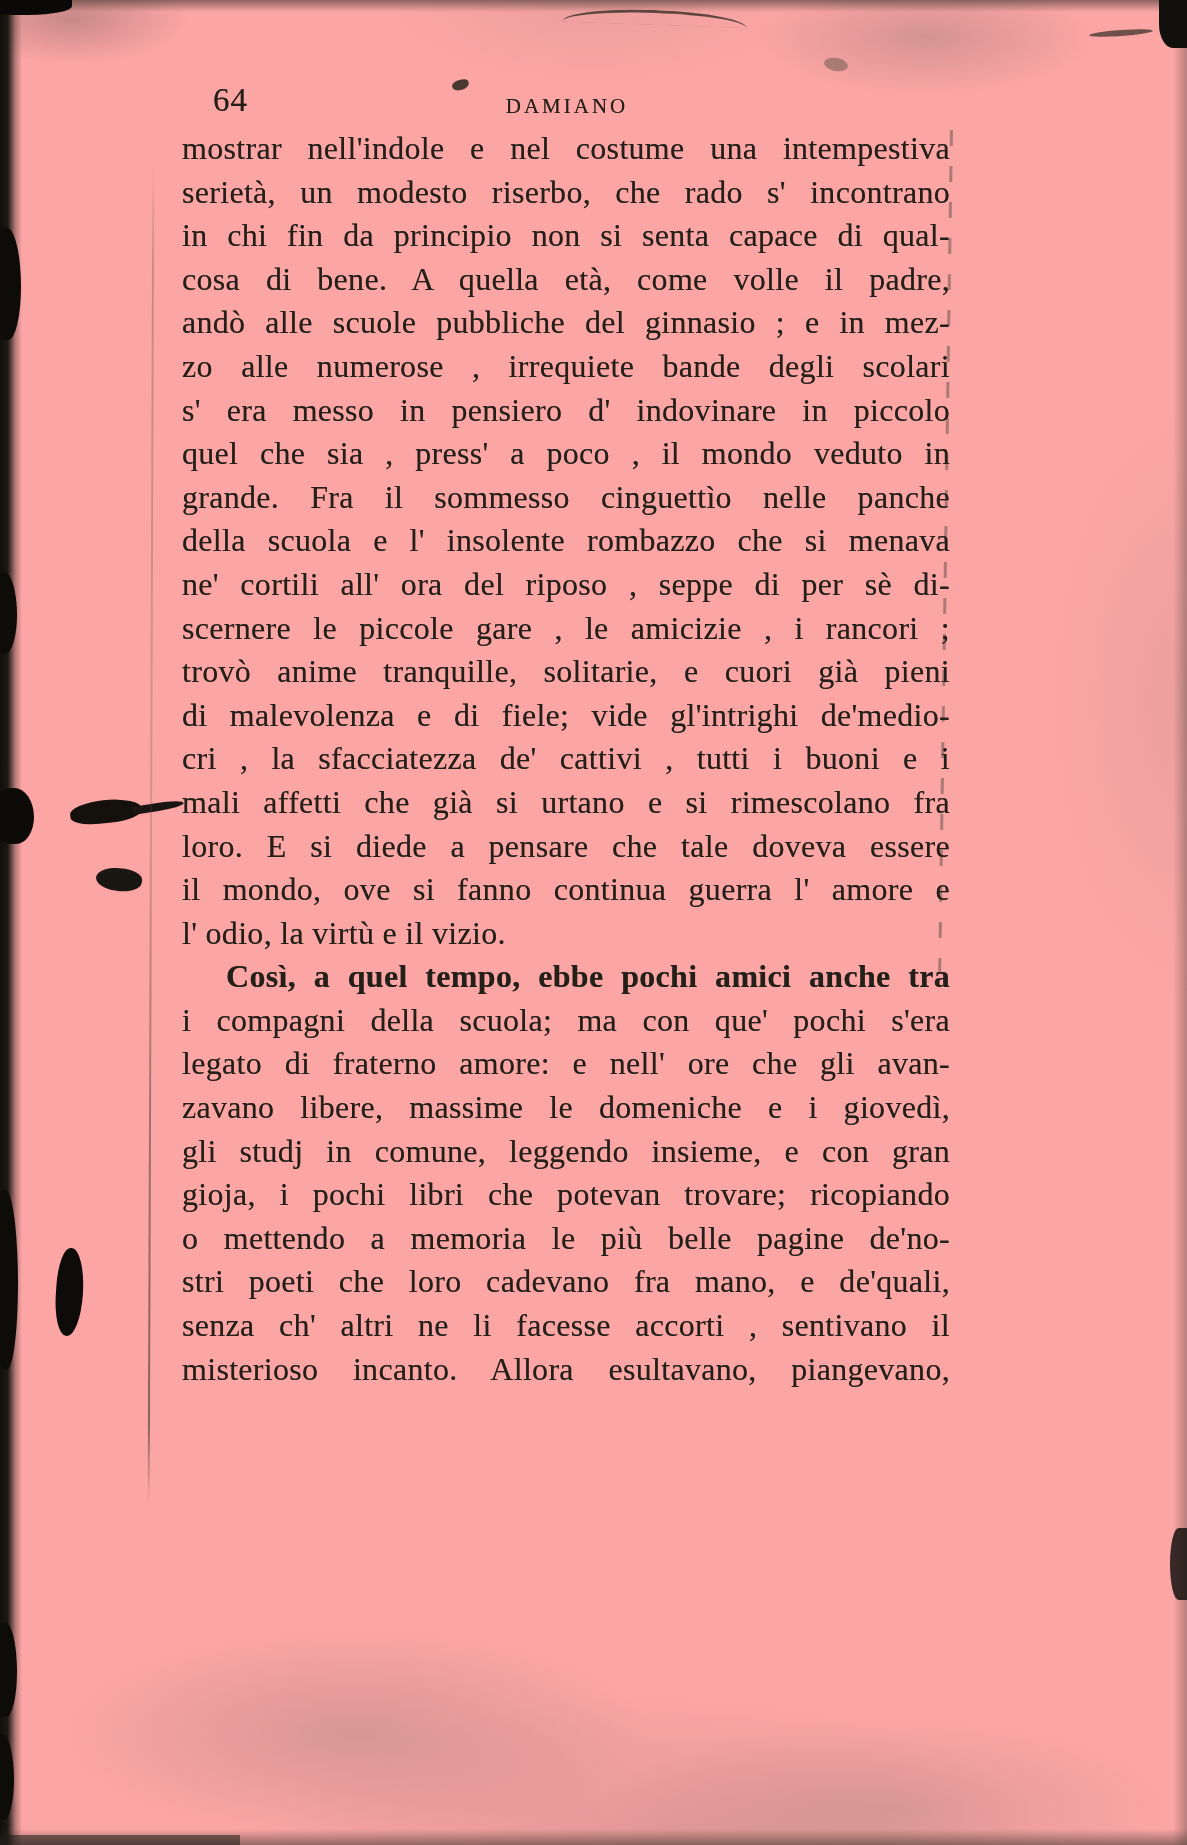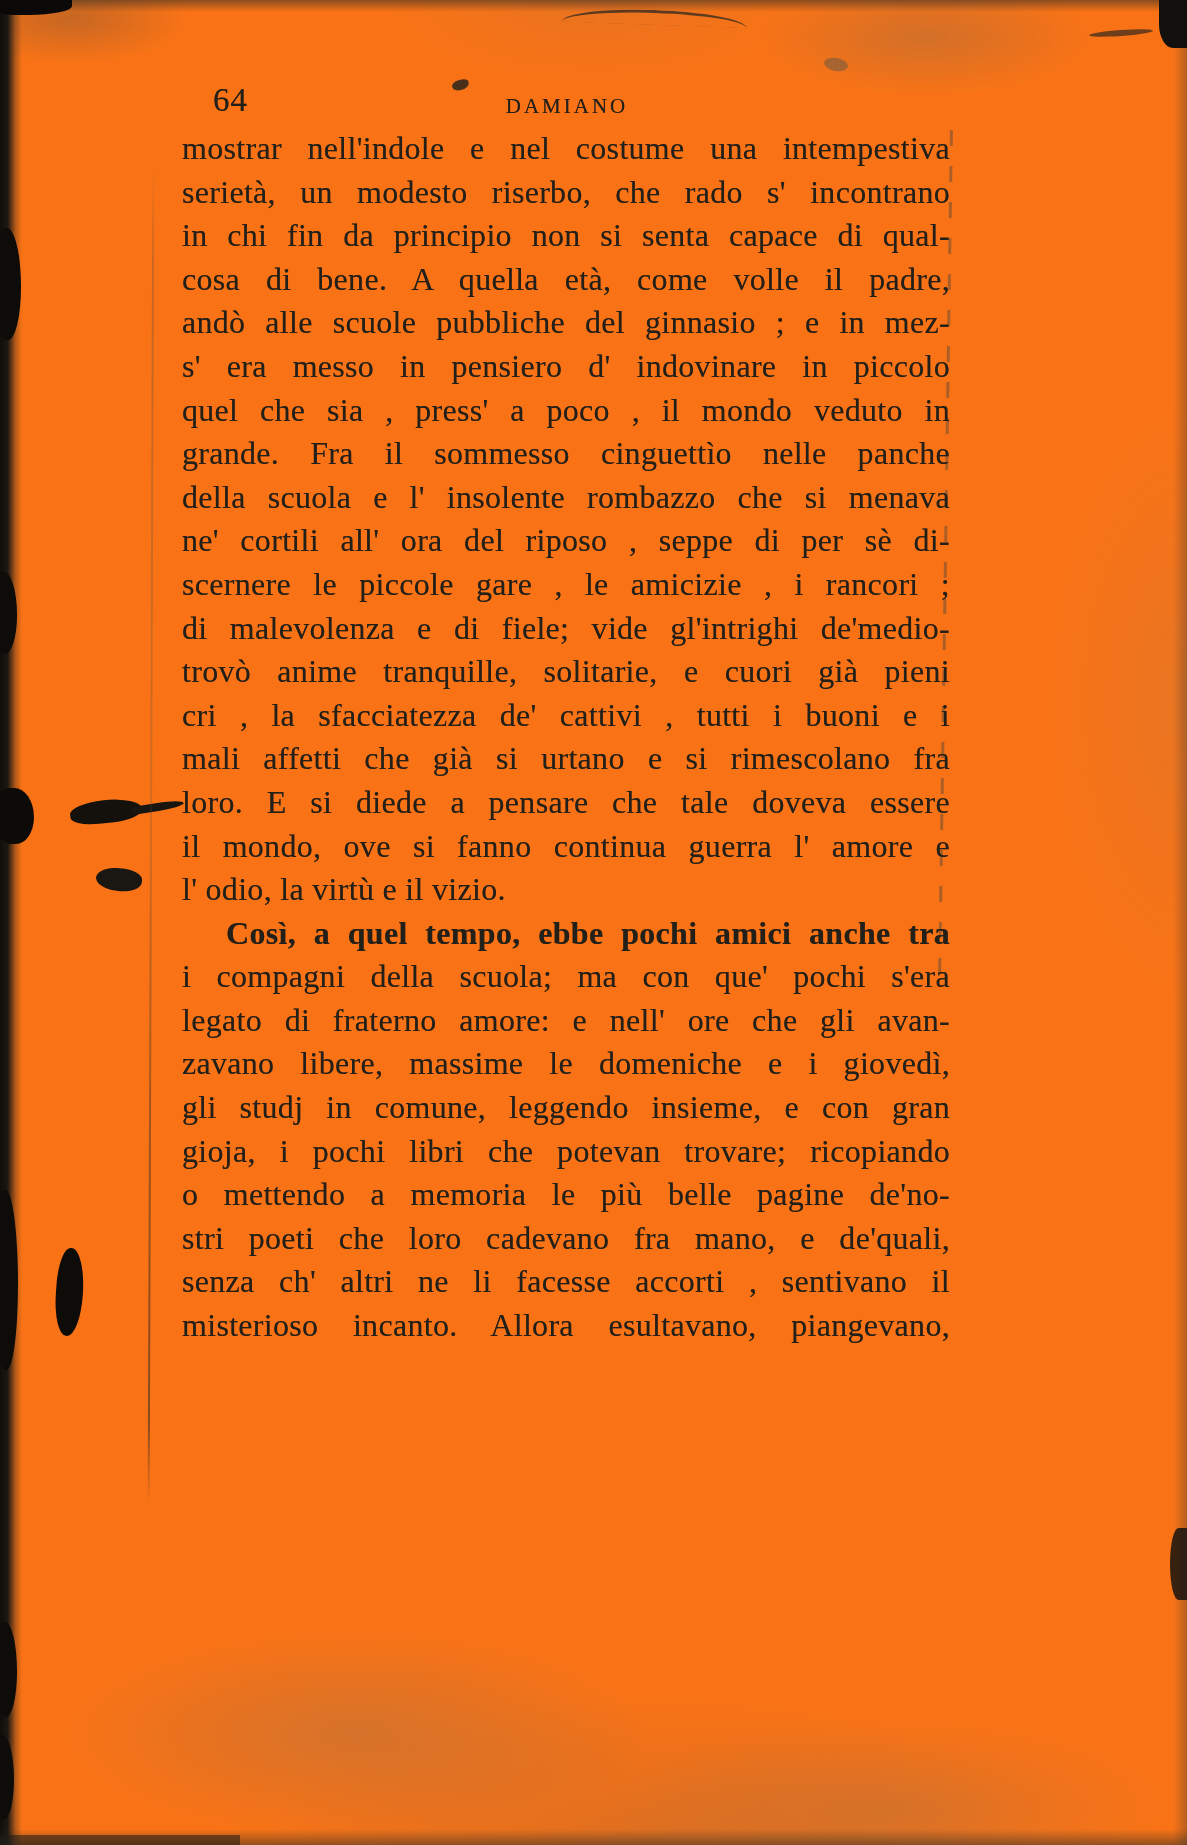--- a/index.html
+++ b/index.html
@@ -1,18 +1,18 @@
 <!DOCTYPE html>
 <html><head>
 <meta charset="utf-8">
 <style>
   html,body{margin:0;padding:0;background:#d8d5cc;}
   .page{
     position:relative;width:1187px;height:1845px;overflow:hidden;
-    background:#f97316;
+    background:#fca5a5;
     font-family:"Liberation Serif","DejaVu Serif",serif;
     color:#232019;
   }
   
   .stains{position:absolute;inset:0;pointer-events:none;
     background:
       radial-gradient(ellipse 260px 90px at 78% 2%, rgba(110,102,88,0.28), transparent 65%),
       radial-gradient(ellipse 180px 70px at 6% 1%, rgba(80,74,64,0.30), transparent 65%),
       radial-gradient(ellipse 420px 150px at 30% 94%, rgba(120,112,98,0.28), transparent 70%),
       radial-gradient(ellipse 400px 130px at 75% 98%, rgba(120,112,98,0.22), transparent 70%),
@@ -94,28 +94,29 @@
 
   <span class="page-number">64</span>
   <span class="running-title">DAMIANO</span>
 
   <div class="body-text">
       <div class="line">mostrar nell'indole e nel costume una intempestiva</div>
       <div class="line">serietà, un modesto riserbo, che rado s' incontrano</div>
       <div class="line">in chi fin da principio non si senta capace di qual-</div>
       <div class="line">cosa di bene. A quella età, come volle il padre,</div>
       <div class="line">andò alle scuole pubbliche del ginnasio ; e in mez-</div>
+      <div class="line">zo alle numerose , irrequiete bande degli scolari</div>
       <div class="line">s' era messo in pensiero d' indovinare in piccolo</div>
       <div class="line">quel che sia , press' a poco , il mondo veduto in</div>
       <div class="line">grande. Fra il sommesso cinguettìo nelle panche</div>
       <div class="line">della scuola e l' insolente rombazzo che si menava</div>
       <div class="line">ne' cortili all' ora del riposo , seppe di per sè di-</div>
       <div class="line">scernere le piccole gare , le amicizie , i rancori ;</div>
+      <div class="line">trovò anime tranquille, solitarie, e cuori già pieni</div>
       <div class="line">di malevolenza e di fiele; vide gl'intrighi de'medio-</div>
-      <div class="line">trovò anime tranquille, solitarie, e cuori già pieni</div>
       <div class="line">cri , la sfacciatezza de' cattivi , tutti i buoni e i</div>
       <div class="line">mali affetti che già si urtano e si rimescolano fra</div>
       <div class="line">loro. E si diede a pensare che tale doveva essere</div>
       <div class="line">il mondo, ove si fanno continua guerra l' amore e</div>
       <div class="line para-end">l' odio, la virtù e il vizio.</div>
       <div class="line indent">Così, a quel tempo, ebbe pochi amici anche tra</div>
       <div class="line">i compagni della scuola; ma con que' pochi s'era</div>
       <div class="line">legato di fraterno amore: e nell' ore che gli avan-</div>
       <div class="line">zavano libere, massime le domeniche e i giovedì,</div>
       <div class="line">gli studj in comune, leggendo insieme, e con gran</div>

